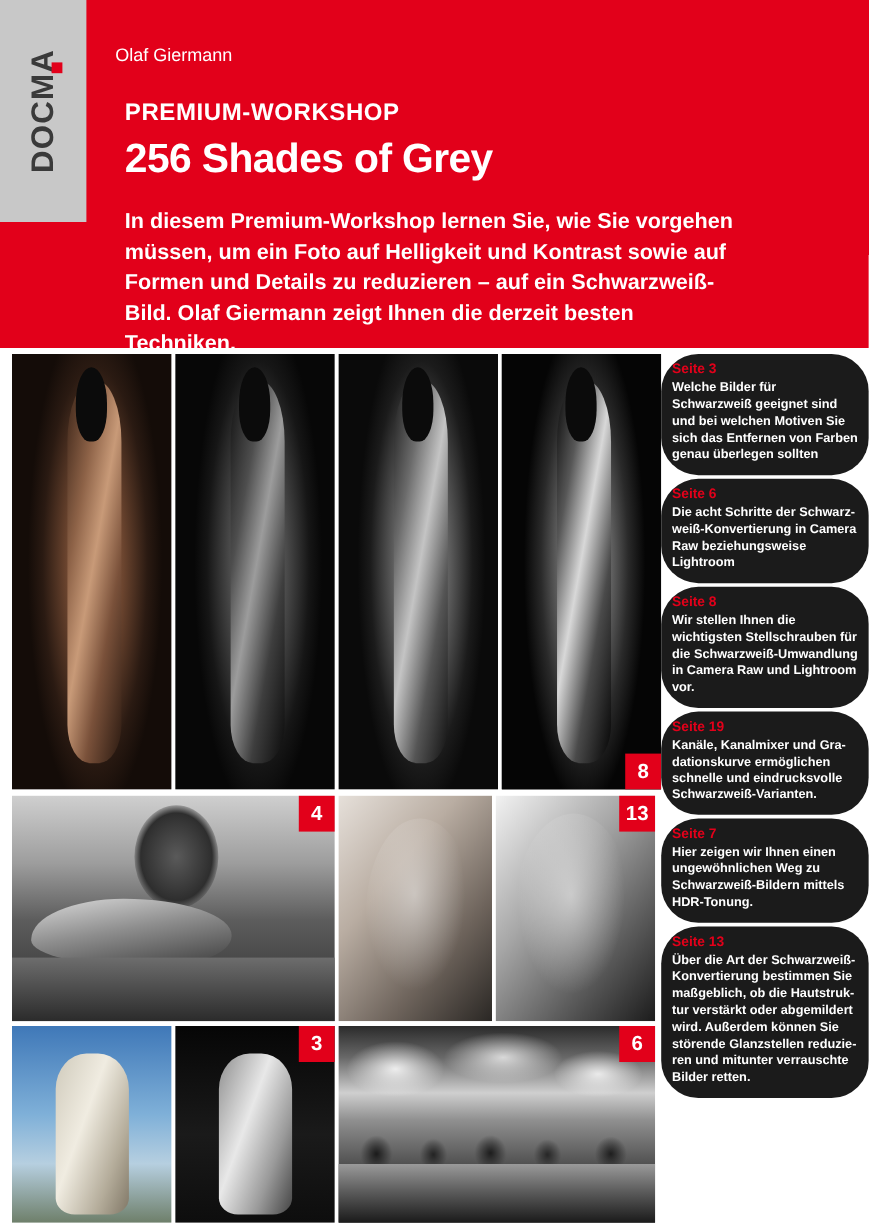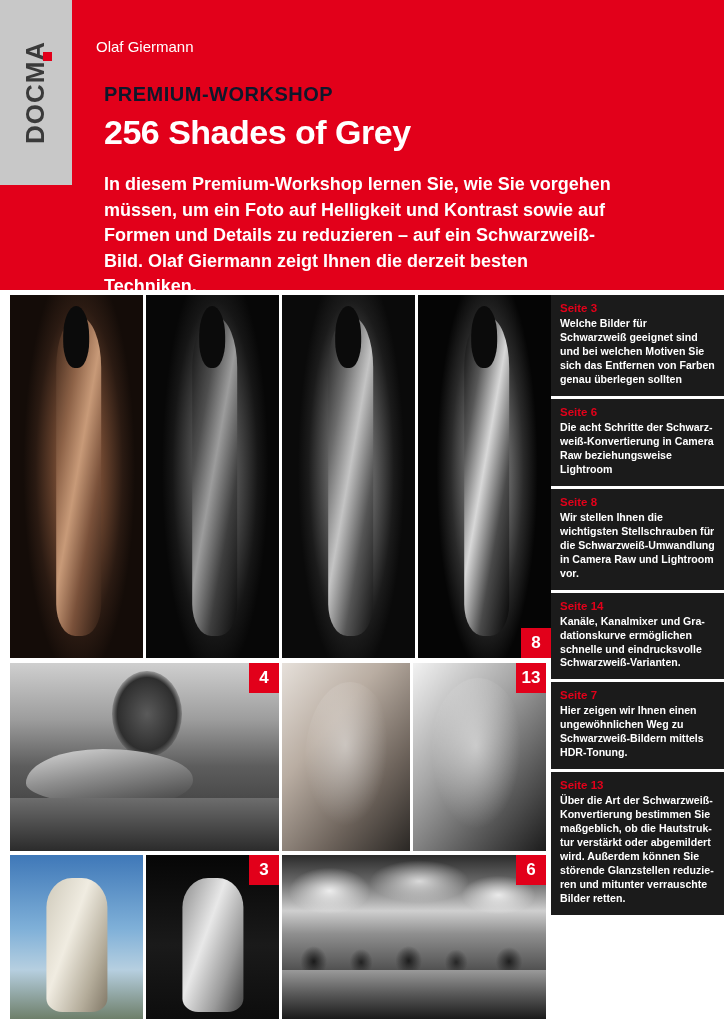--- a/index.html
+++ b/index.html
@@ -29,21 +29,21 @@
   .logo-dot {
     position: absolute; left: 43px; top: 52px;
     width: 9px; height: 9px; background: #e2001a;
   }
   .author {
     position: absolute; left: 96px; top: 38px;
     font-size: 15px; color: #ffffff; font-weight: normal;
   }
   .kicker {
     position: absolute; left: 104px; top: 83px;
-    font-size: 20px; color: #0f172a; font-weight: bold; letter-spacing: 0.5px;
+    font-size: 20px; color: #ffffff; font-weight: bold; letter-spacing: 0.5px;
   }
   .title {
     position: absolute; left: 104px; top: 113px;
     font-size: 34px; color: #ffffff; font-weight: bold; letter-spacing: -0.5px;
   }
   .lede {
     position: absolute; left: 104px; top: 172px; width: 520px;
     font-size: 18px; line-height: 1.42; color: #ffffff; font-weight: bold;
   }
 
@@ -73,21 +73,21 @@
 
   .badge {
     position: absolute; width: 30px; height: 30px;
     background: #e2001a; color: #fff;
     font-size: 17px; font-weight: bold;
     display: flex; align-items: center; justify-content: center;
   }
 
   
   .toc { position: absolute; left: 551px; top: 295px; width: 173px; }
-  .toc-item { background: #1b1b1b; color: #ffffff; padding: 7px 9px 9px 9px; margin-bottom: 3px; }
+  .toc-item { background: #1b1b1b; color: #ffffff; padding: 7px 9px 9px 9px; margin-bottom: 3px; border-radius: 31px; }
   .toc-page { color: #e2001a; font-size: 11.5px; font-weight: bold; margin-bottom: 3px; }
   .toc-text { font-size: 10.6px; line-height: 1.32; font-weight: bold; }
 
   
   .ph { width: 100%; height: 100%; position: relative; }
 
   .nude1 { background:
       radial-gradient(ellipse 42% 58% at 52% 48%, #8a5f45 0%, #6c452f 42%, #2a1a12 78%, #140c08 100%),
       linear-gradient(180deg, #f2f2f2 0%, #e6e4e2 55%, #dedcda 100%); }
   .nude2 { background:
@@ -288,21 +288,21 @@
       <div class="toc-page">Seite 6</div>
       <div class="toc-text">Die acht Schritte der Schwarz­weiß-Konvertierung in Camera Raw beziehungsweise Lightroom</div>
     </div>
 
     <div class="toc-item">
       <div class="toc-page">Seite 8</div>
       <div class="toc-text">Wir stellen Ihnen die wichtigsten Stellschrauben für die Schwarz­weiß-Umwandlung in Camera Raw und Lightroom vor.</div>
     </div>
 
     <div class="toc-item">
-      <div class="toc-page">Seite 14</div>
+      <div class="toc-page">Seite 19</div>
       <div class="toc-text">Kanäle, Kanalmixer und Gra­dationskurve ermöglichen schnelle und eindrucksvolle Schwarzweiß-Varianten.</div>
     </div>
 
     <div class="toc-item">
       <div class="toc-page">Seite 7</div>
       <div class="toc-text">Hier zeigen wir Ihnen einen unge­wöhnlichen Weg zu Schwarzweiß-Bildern mittels HDR-Tonung.</div>
     </div>
 
     <div class="toc-item">
       <div class="toc-page">Seite 13</div>

